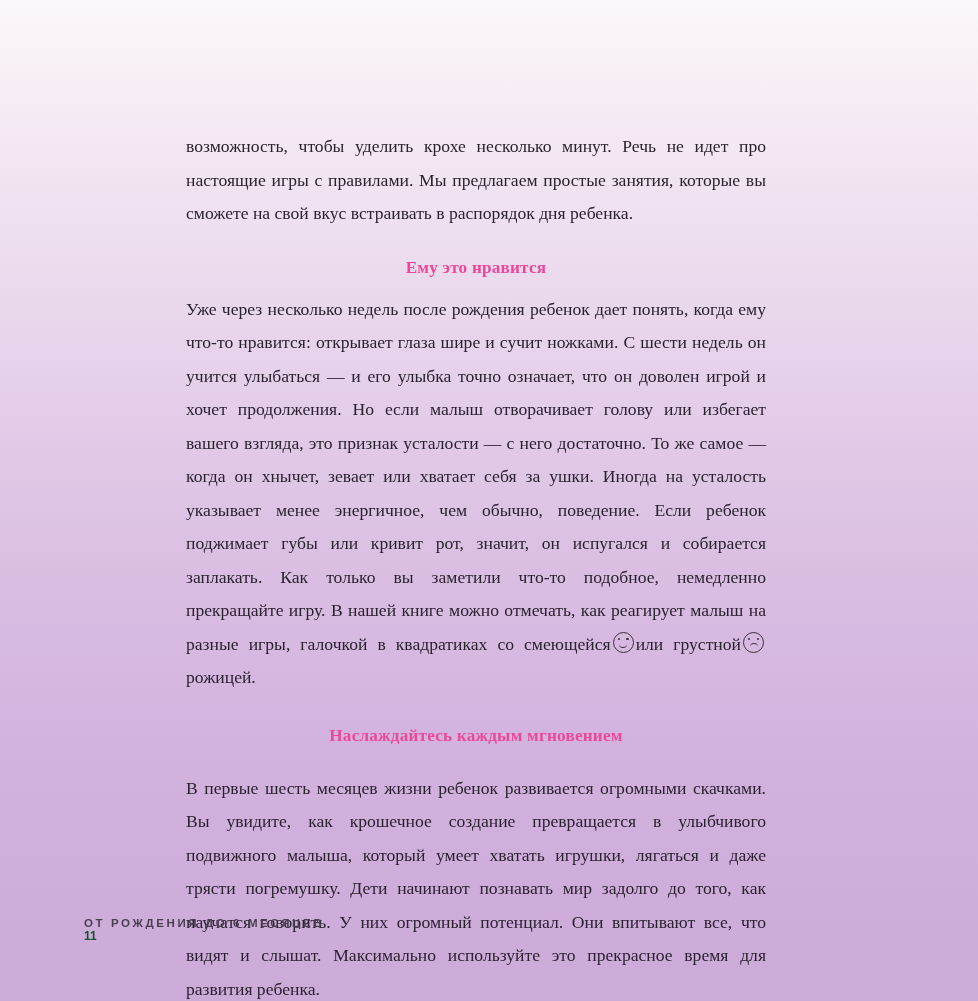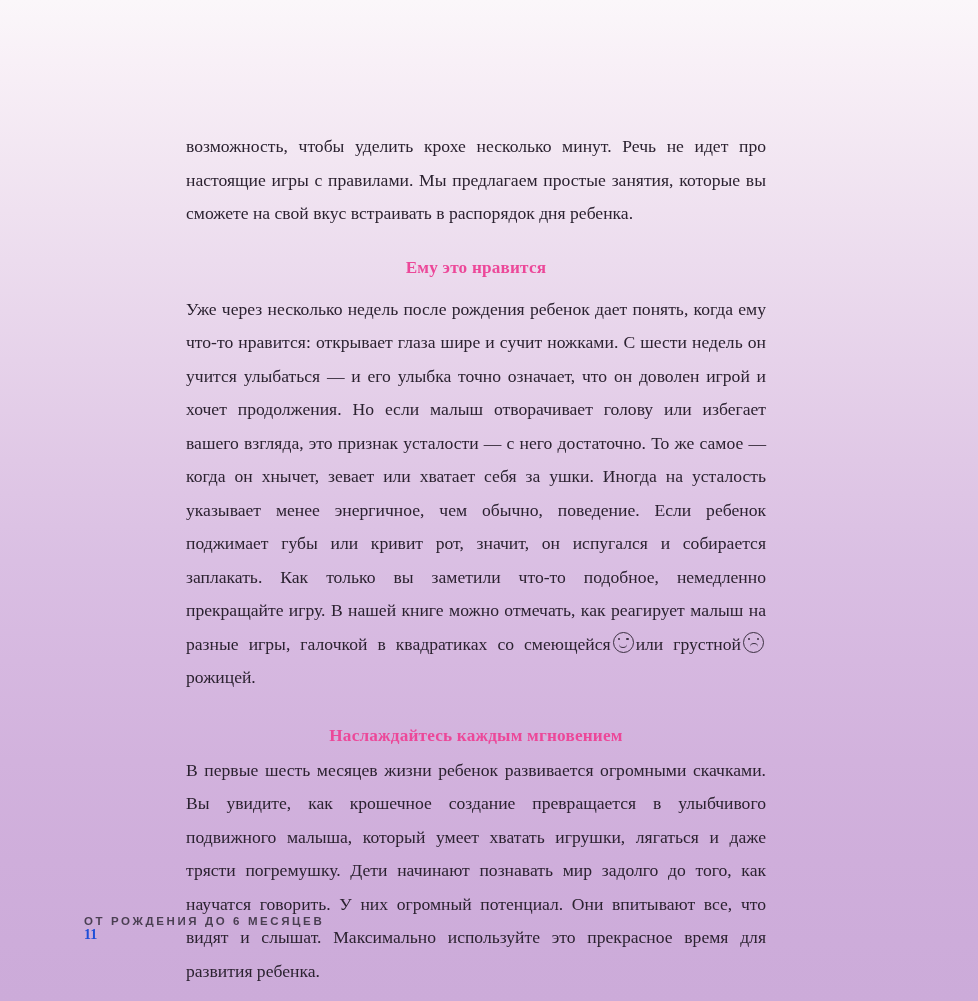--- a/index.html
+++ b/index.html
@@ -55,21 +55,21 @@
     font-size: 17.2px;
     line-height: 30px;
     font-weight: bold;
     text-align: center;
     color: #ec4899;
     letter-spacing: 0.2px;
   }
 
   h2.subhead.second {
     margin-top: 26px;
-    margin-bottom: 3px;
+    margin-bottom: 21px;
   }
 
   .emoji-face {
     display: inline-block;
     width: 19px;
     height: 19px;
     border-radius: 50%;
     border: 1.6px solid #3a2f40;
     position: relative;
     vertical-align: -3px;
@@ -127,24 +127,24 @@
   .running-head {
     font-family: "Liberation Sans", sans-serif;
     font-size: 11.5px;
     letter-spacing: 2.6px;
     color: #4a3f52;
     text-transform: uppercase;
     font-weight: 600;
   }
 
   .page-number {
-    font-family: Liberation Serif, serif;
-    font-size: 14px;
+    font-family: Liberation Sans, sans-serif;
+    font-size: 12px;
     font-weight: bold;
-    color: #1d4ed8;
+    color: #14532d;
   }
 </style>
 </head>
 <body>
 
 <div class="page">
 
   <div class="text-column">
 
     <p class="para">возможность, чтобы уделить крохе несколько минут. Речь не идет про настоящие игры с правилами. Мы предлагаем простые занятия, которые вы сможете на свой вкус встраивать в распорядок дня ребенка.</p>

